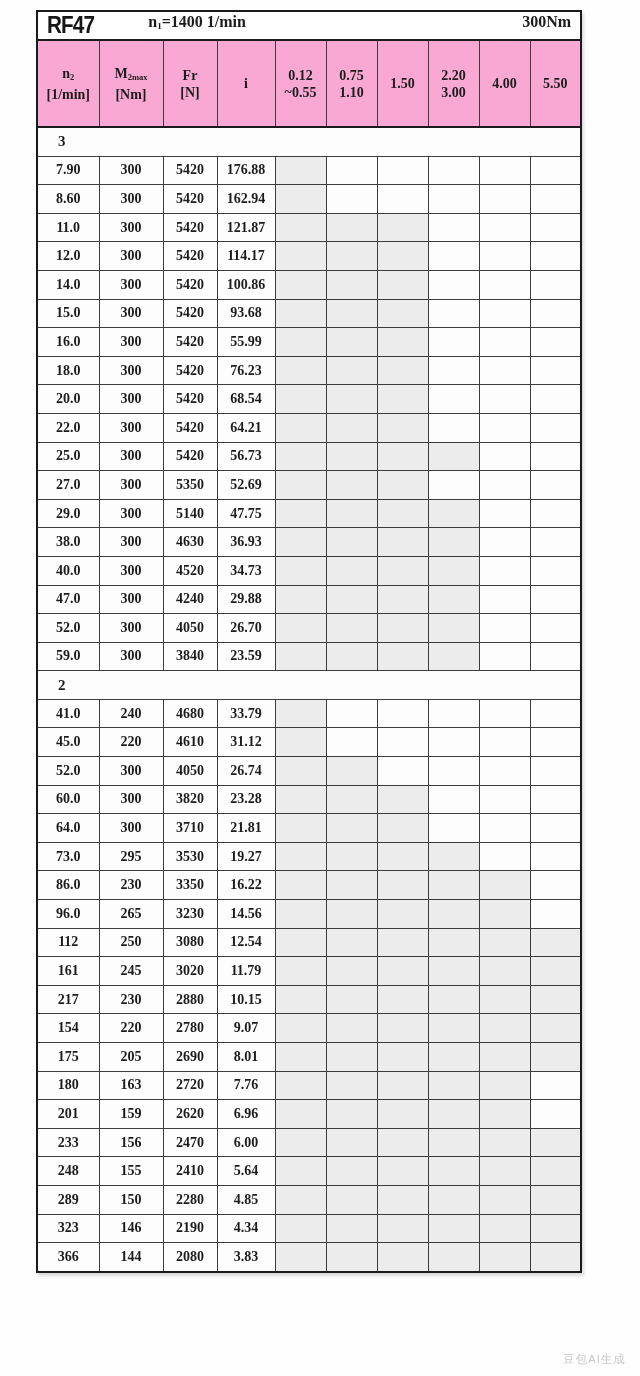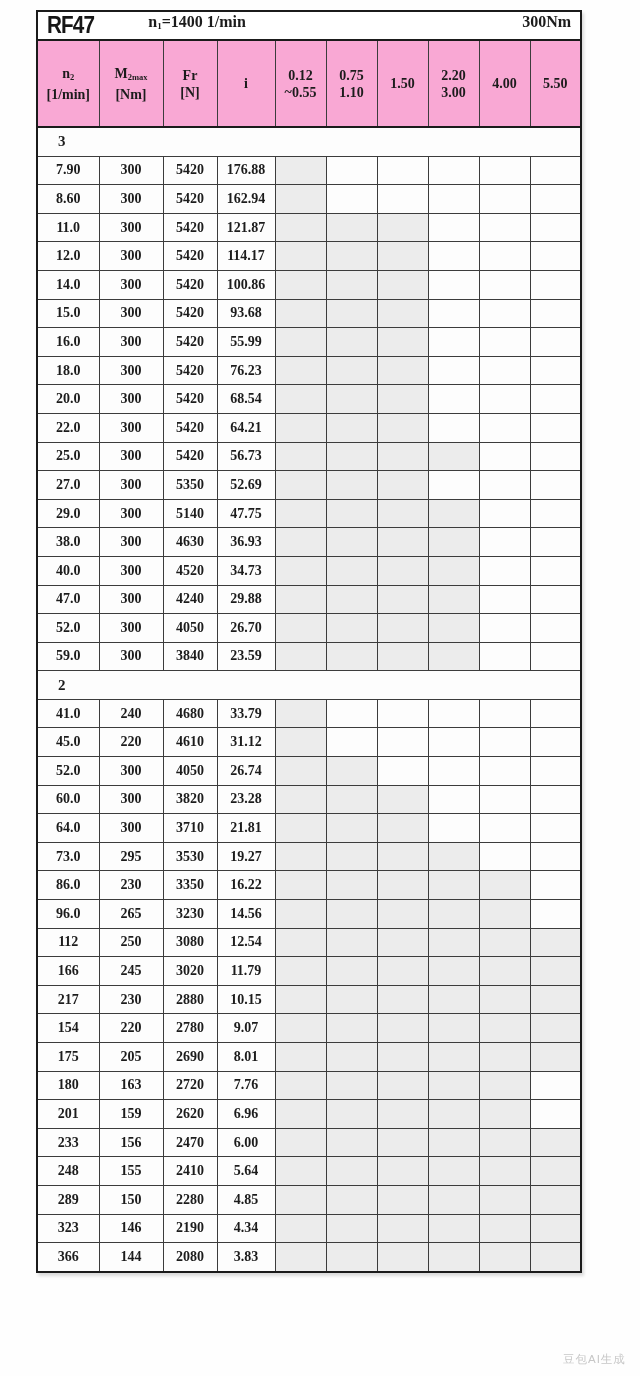--- a/index.html
+++ b/index.html
@@ -438,21 +438,21 @@
           <td class="val">3080</td>
           <td class="val">12.54</td>
           <td class="pow shaded"></td>
           <td class="pow shaded"></td>
           <td class="pow shaded"></td>
           <td class="pow shaded"></td>
           <td class="pow shaded"></td>
           <td class="pow shaded"></td>
         </tr>
         <tr>
-          <td class="val">166</td>
+          <td class="val">161</td>
           <td class="val">245</td>
           <td class="val">3020</td>
           <td class="val">11.79</td>
           <td class="pow shaded"></td>
           <td class="pow shaded"></td>
           <td class="pow shaded"></td>
           <td class="pow shaded"></td>
           <td class="pow shaded"></td>
           <td class="pow shaded"></td>
         </tr>

